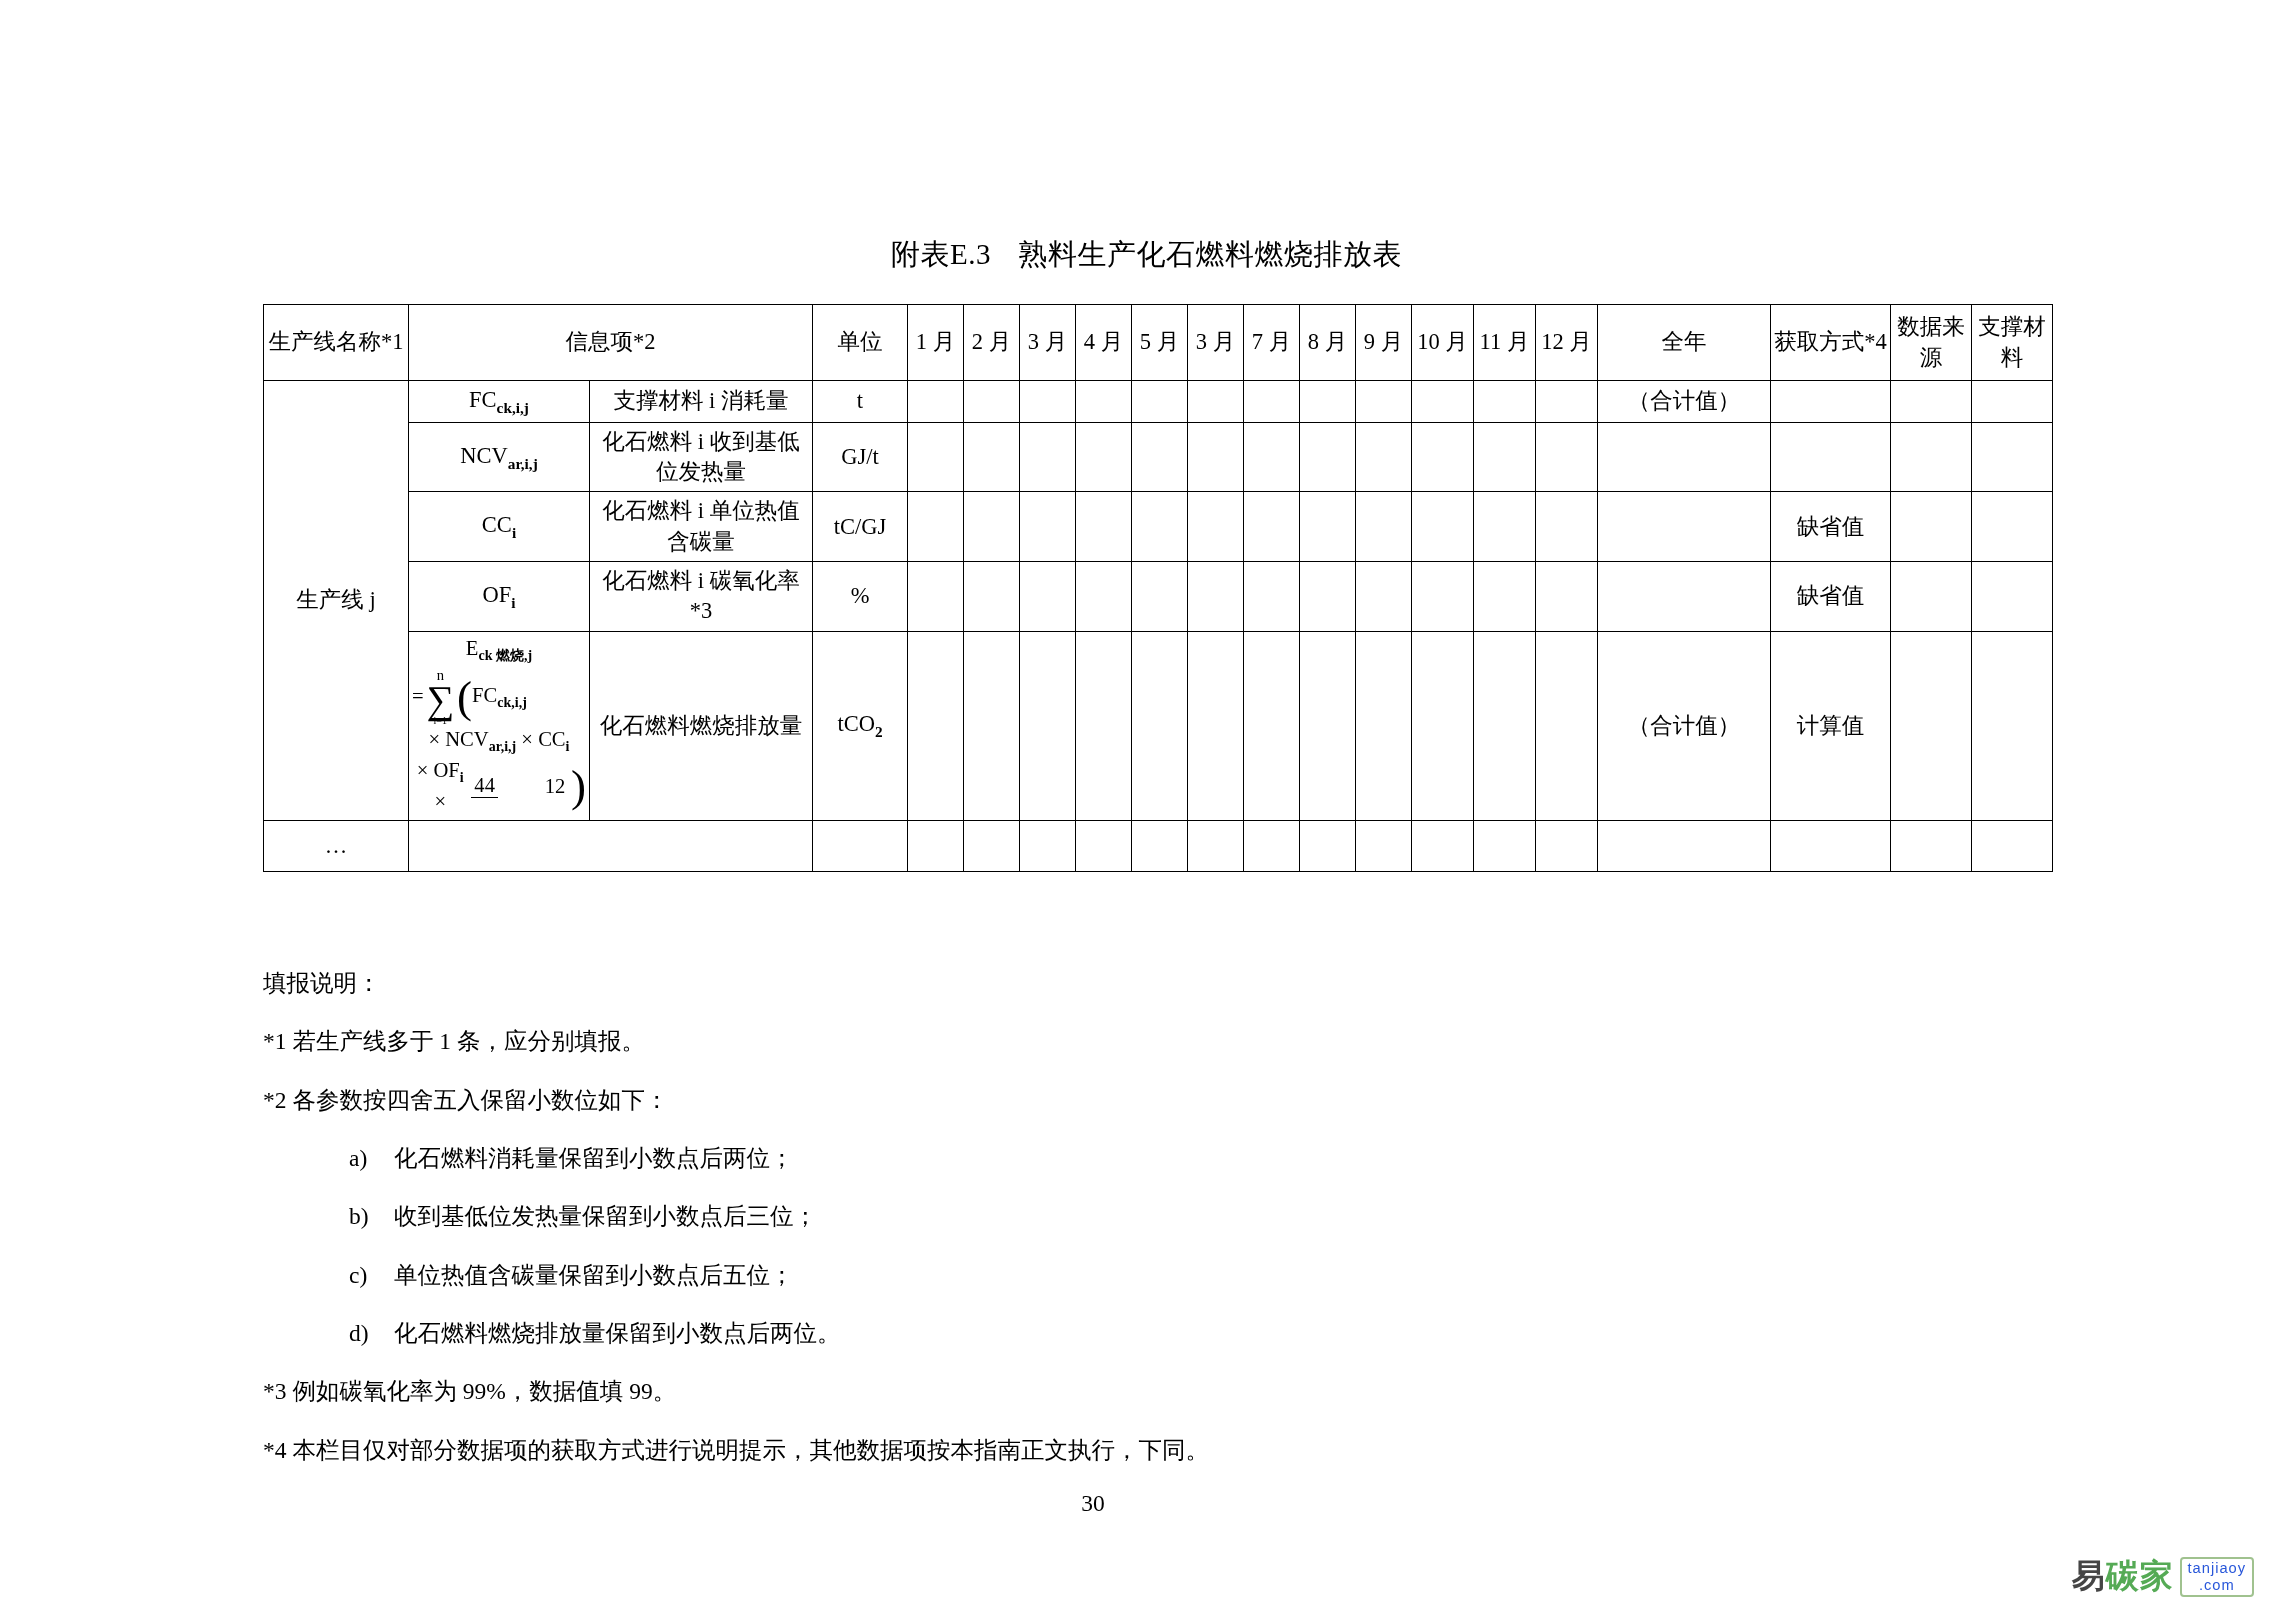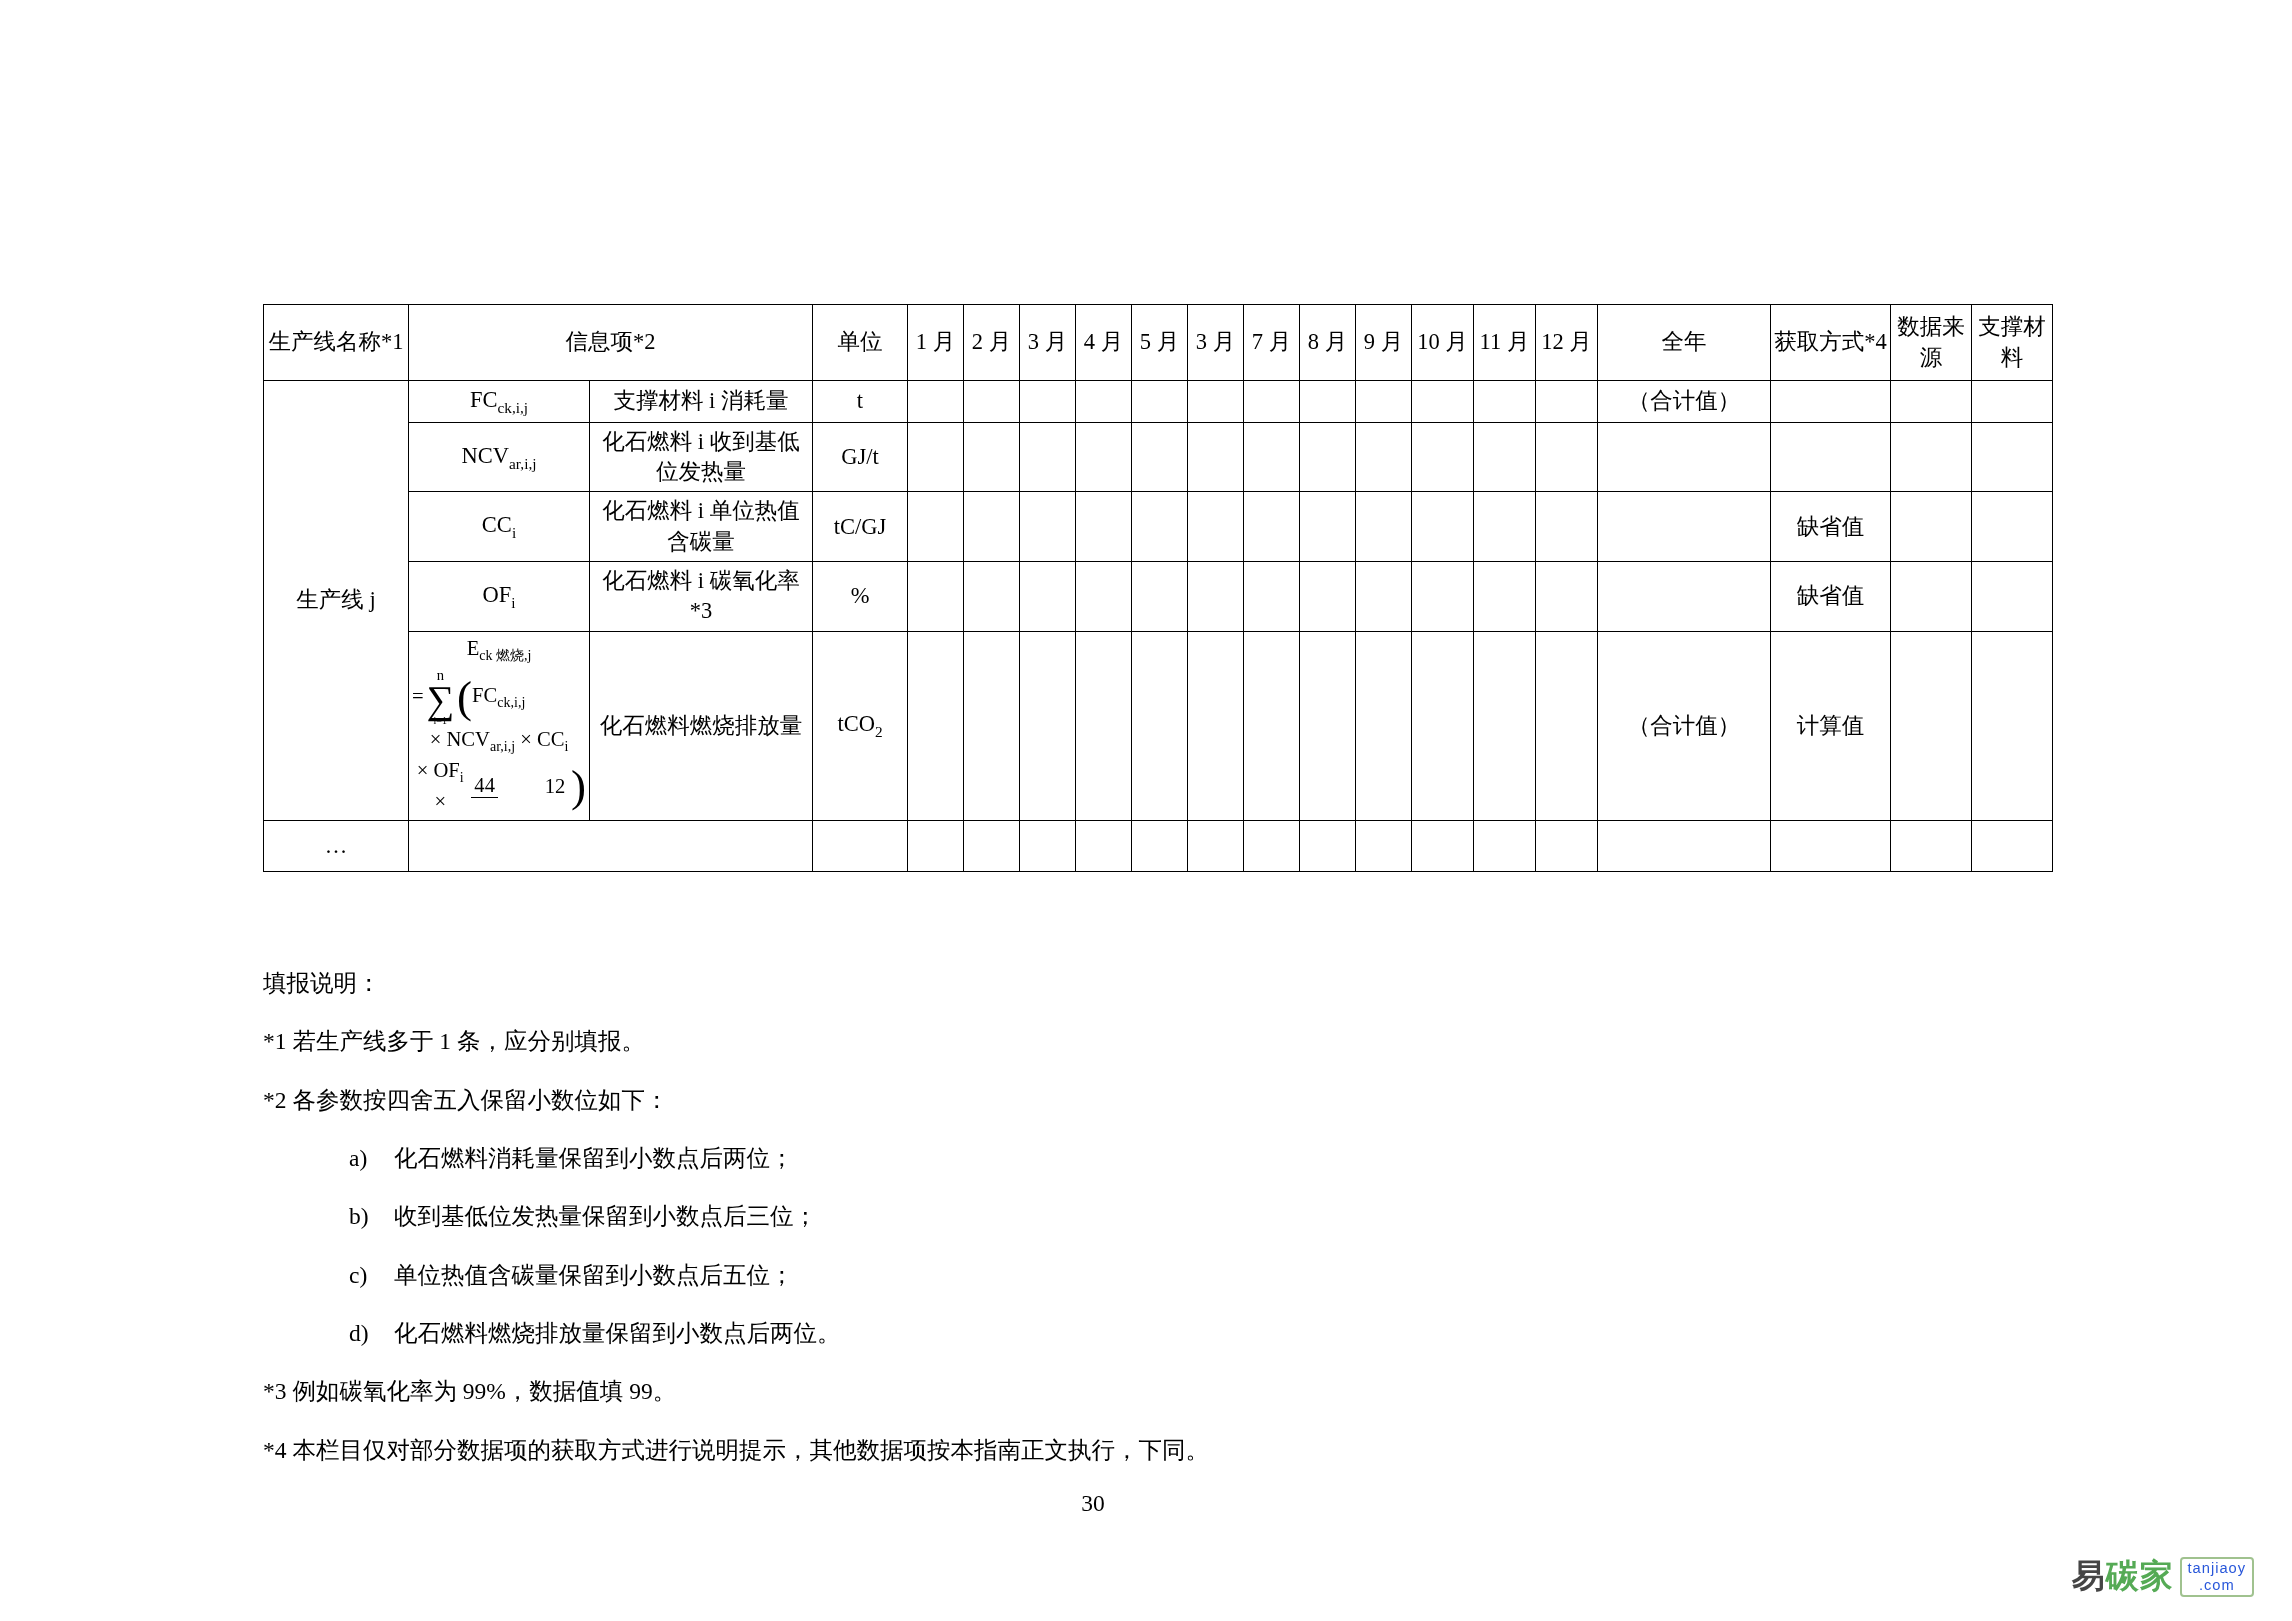--- a/index.html
+++ b/index.html
@@ -54,21 +54,21 @@
   .c-info { width: 223px; }
   .c-unit { width: 95px; }
   .c-mon  { width: 56px; }
   .c-mon2 { width: 62px; }
   .c-year { width: 173px; }
   .c-way  { width: 120px; }
   .c-src  { width: 81px; }
   .c-sup  { width: 81px; }
 
   .sym-cell { text-align: left; padding-left: 13.7px; }
-  sub { font-size: 0.68em; }
+  sub { font-size: 0.68em; font-weight: bold; }
 
   
   .formula {
     text-align: left;
     padding-left: 9.8px;
     font-size: 20.6px;
     line-height: 1.5;
   }
   .formula .row1 { }
   .formula .row2 {
@@ -152,20 +152,23 @@
     font-weight: normal;
     line-height: 1.15;
     text-align: center;
   }
 </style>
 </head>
 <body>
 
 <div class="page">
 
+  <div class="title">
+    <span>附表E.3</span><span class="t-space"></span><span>熟料生产化石燃料燃烧排放表</span>
+  </div>
 
   <table class="main">
     <colgroup>
       <col class="c-line">
         <col class="c-sym">
         <col class="c-info">
         <col class="c-unit">
       <col class="c-mon">
         <col class="c-mon">
         <col class="c-mon">

